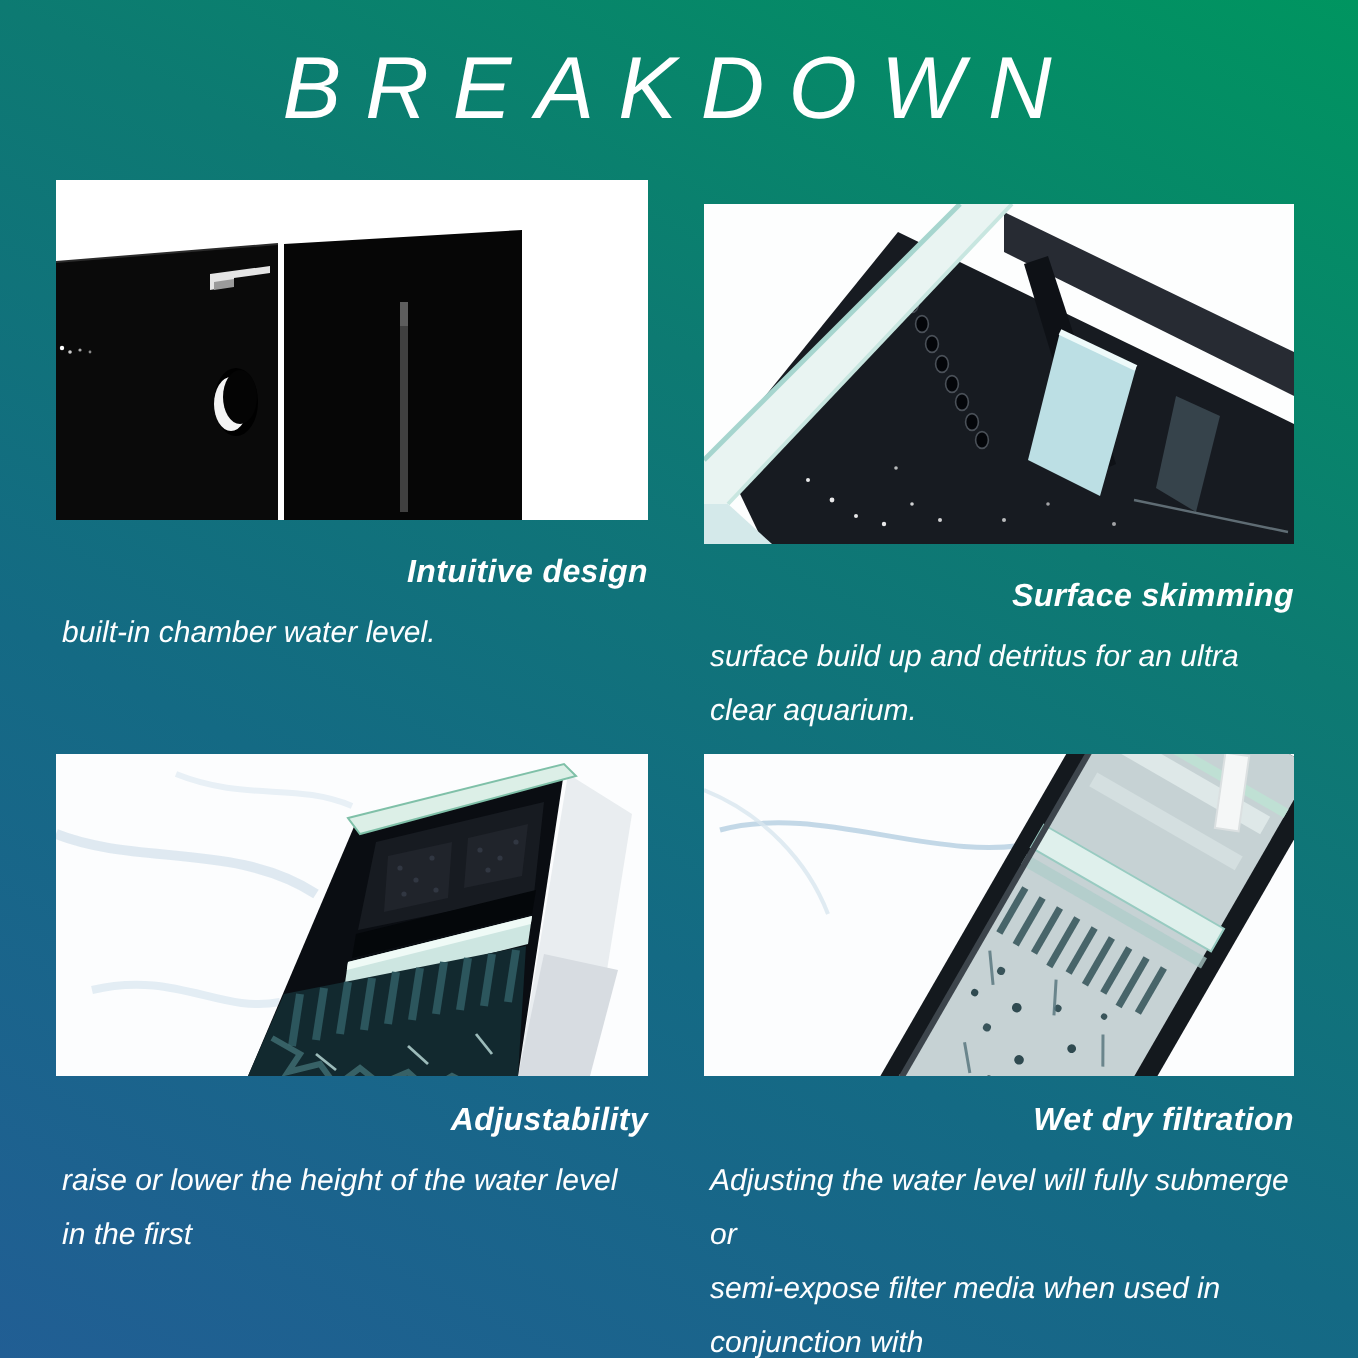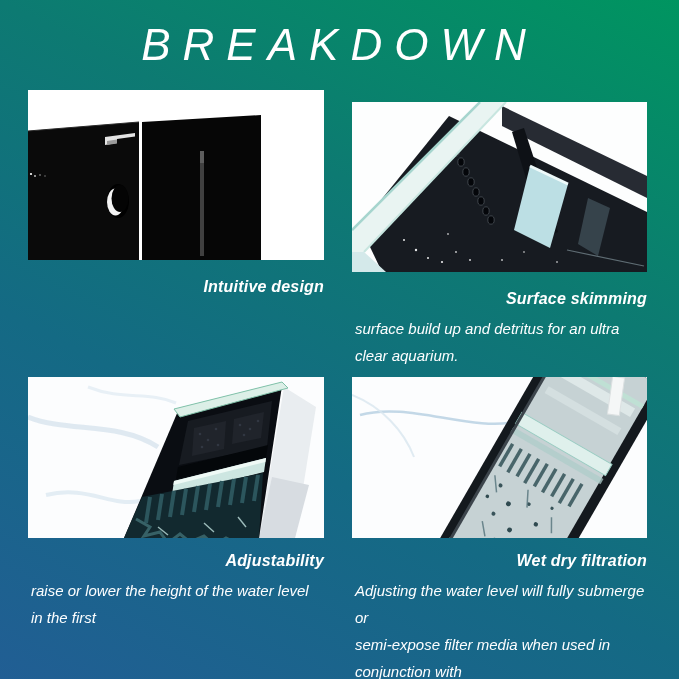--- a/index.html
+++ b/index.html
@@ -45,20 +45,21 @@
         <rect x="172" y="61" width="4" height="105" fill="#404040"></rect>
         <rect x="172" y="61" width="4" height="12" fill="#5d5d5d"></rect>
         <circle cx="3" cy="84" r="1.1" fill="#ffffff"></circle>
         <circle cx="7" cy="86" r="0.9" fill="#cccccc"></circle>
         <circle cx="12" cy="85" r="0.8" fill="#a8a8a8"></circle>
         <circle cx="17" cy="86" r="0.7" fill="#8a8a8a"></circle>
       </svg>
     </figure>
     <h2 class="feature-heading">Intuitive design</h2>
     <p class="feature-desc">
+      <span class="ln">built-in chamber water level.</span>
     </p>
   </section>
 
   <section class="cell c1">
     <figure class="photo">
       <svg viewBox="0 0 295 170">
         <rect width="295" height="170" fill="#fdfefe"></rect>
         <polygon points="97,14 295,110 295,170 30,170 8,124" fill="#171b21"></polygon>
         <polygon points="150,4 295,74 295,96 150,24" fill="#272b33"></polygon>
         <polygon points="160,30 172,26 206,130 192,136" fill="#0e1116"></polygon>

